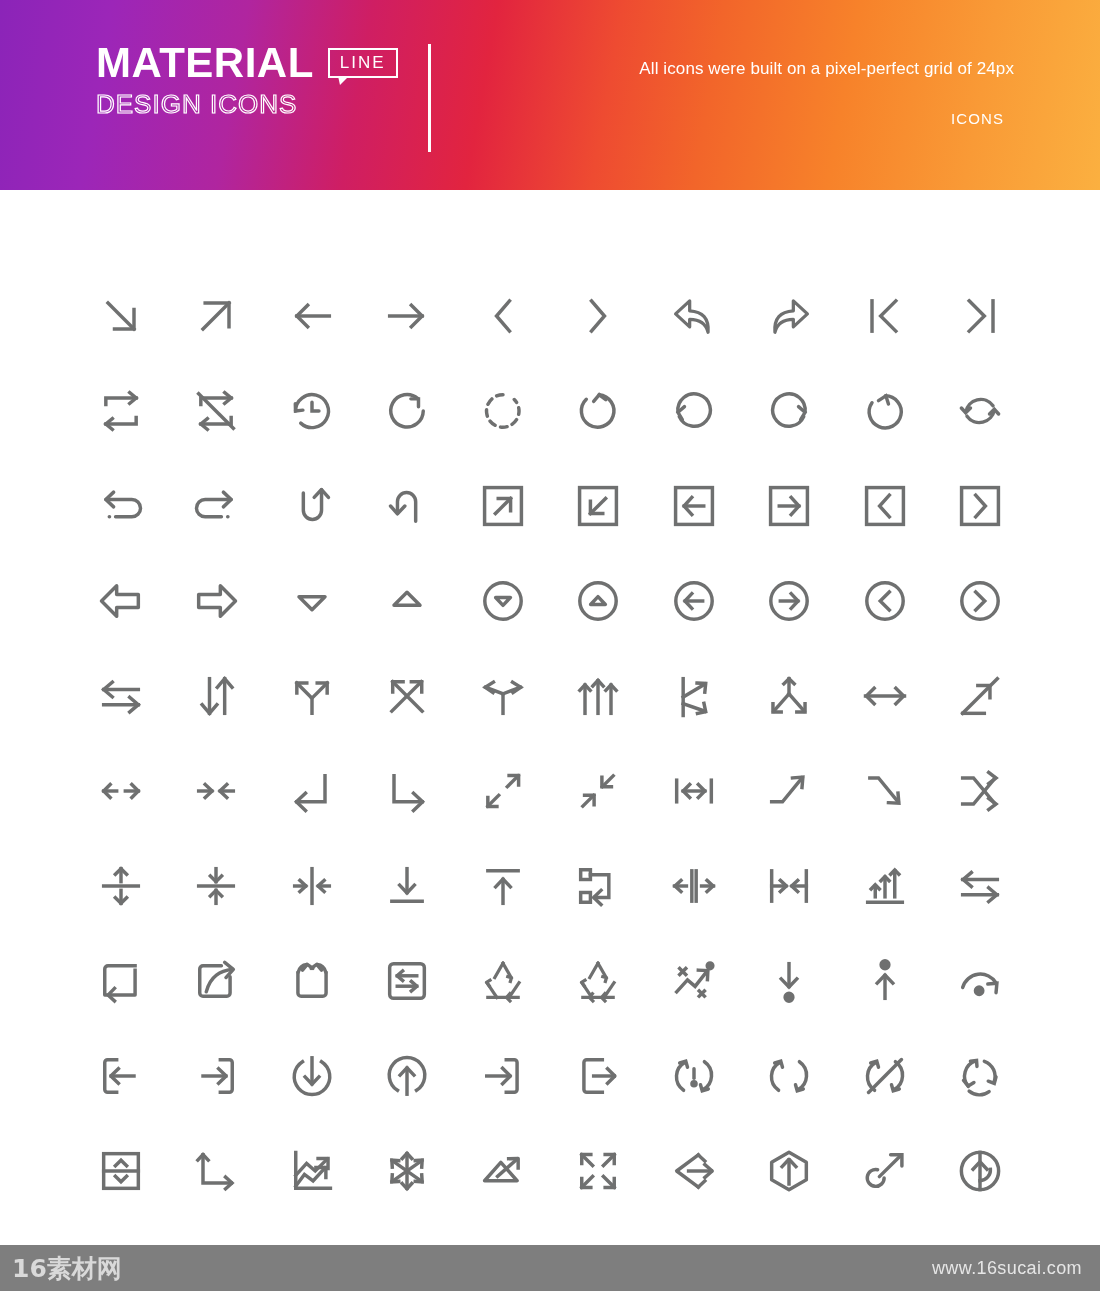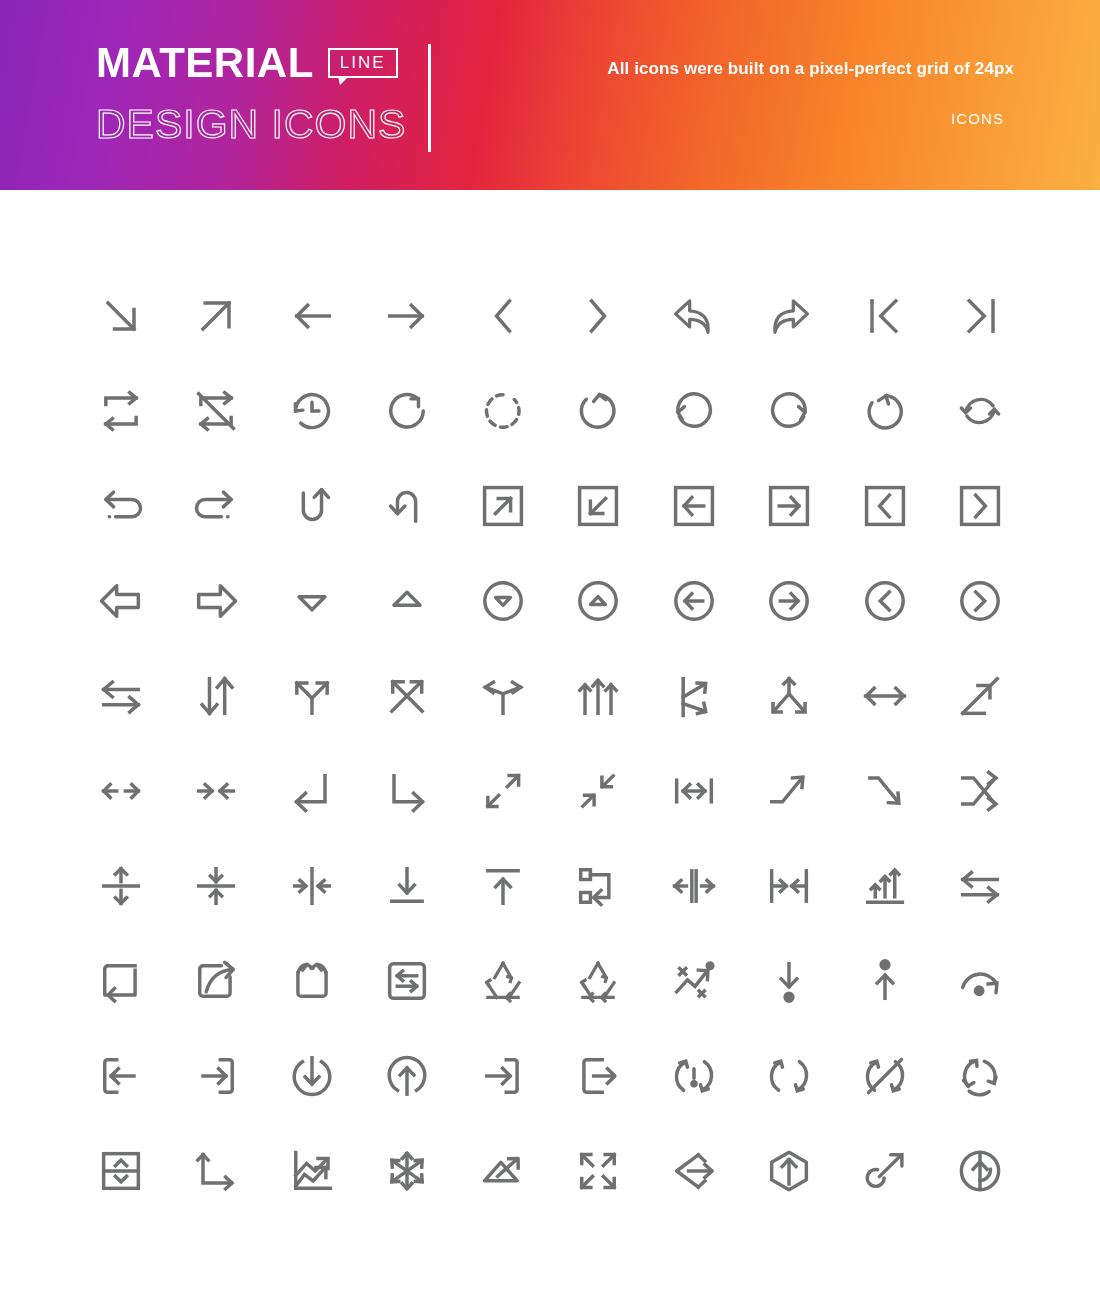--- a/index.html
+++ b/index.html
@@ -48,33 +48,33 @@
   }
   .line-badge::after {
     content: ""; position: absolute;
     left: 8px; bottom: -9px;
     width: 0; height: 0;
     border-left: 2px solid transparent;
     border-right: 9px solid transparent;
     border-top: 9px solid #fff;
   }
   .logo-design {
-    margin-top: 20px;
-    font-size: 41px; font-weight: 300; letter-spacing: 1px;
+    margin-top: 7px;
+    font-size: 26px; font-weight: 300; letter-spacing: 1px;
     line-height: 1;
     color: transparent;
     -webkit-text-stroke: 1.2px #ffffff;
   }
   .divider-bar {
     position: absolute; left: 428px; top: 44px;
     width: 3px; height: 108px; background: #ffffff;
   }
   .tagline {
     position: absolute; right: 86px; top: 59px;
-    font-size: 17px; font-weight: 700; color: #ffffff;
+    font-size: 17px; font-weight: 400; color: #ffffff;
     letter-spacing: 0.1px; white-space: nowrap;
   }
   .category {
     position: absolute; right: 96px; top: 110px;
     font-size: 15px; font-weight: 400; color: #ffffff;
     letter-spacing: 1.1px;
   }
 
   
   .grid-wrap {
@@ -1179,14 +1179,18 @@
               <path d="M12 3.4 L12 20.6"></path>
               <path d="M8.8 11.2 L12 7.8 L15.2 11.2"></path>
               <path d="M12 16.5 A5 5 0 0 0 16.8 11.2"></path>
             </svg>
           </span>
         </div>
 
     </div>
   </div>
 
+  <div class="footer">
+    <div class="footer-logo">16素材网</div>
+    <div class="footer-url">www.16sucai.com</div>
+  </div>
 
 </div>
 
 </body></html>

